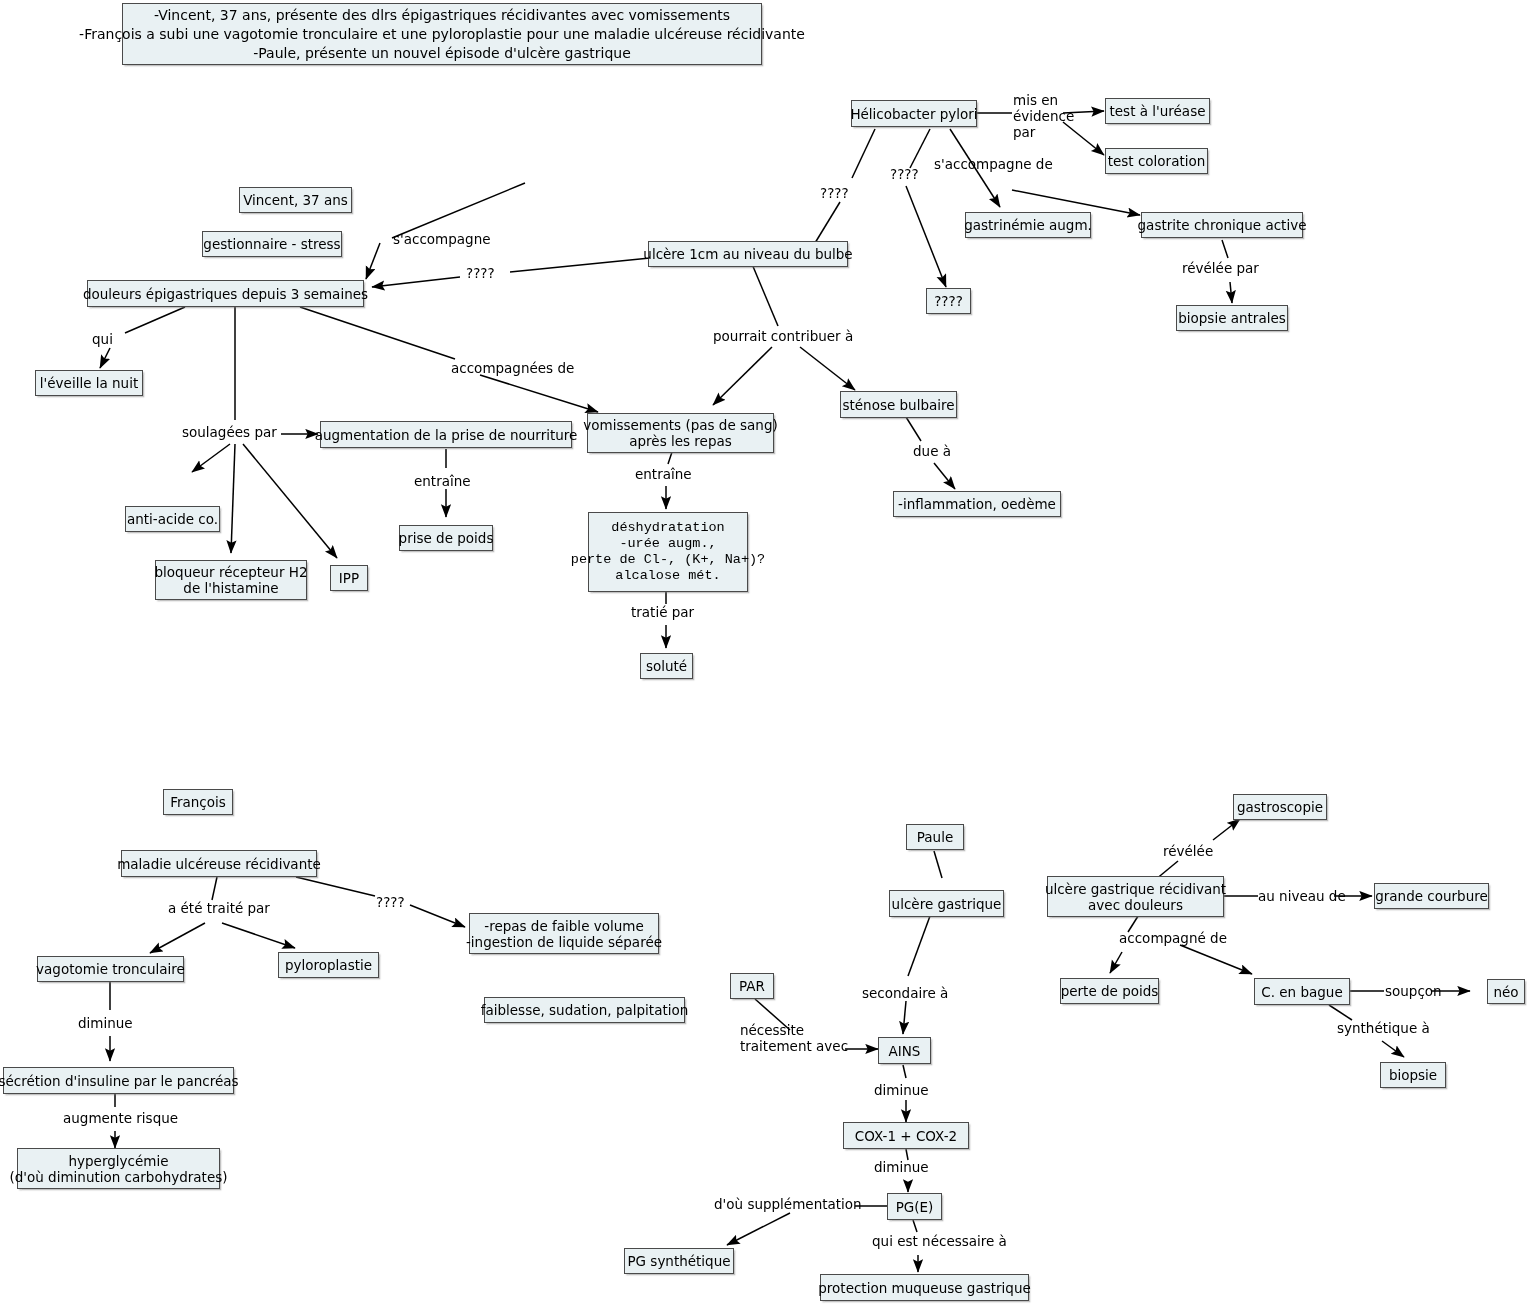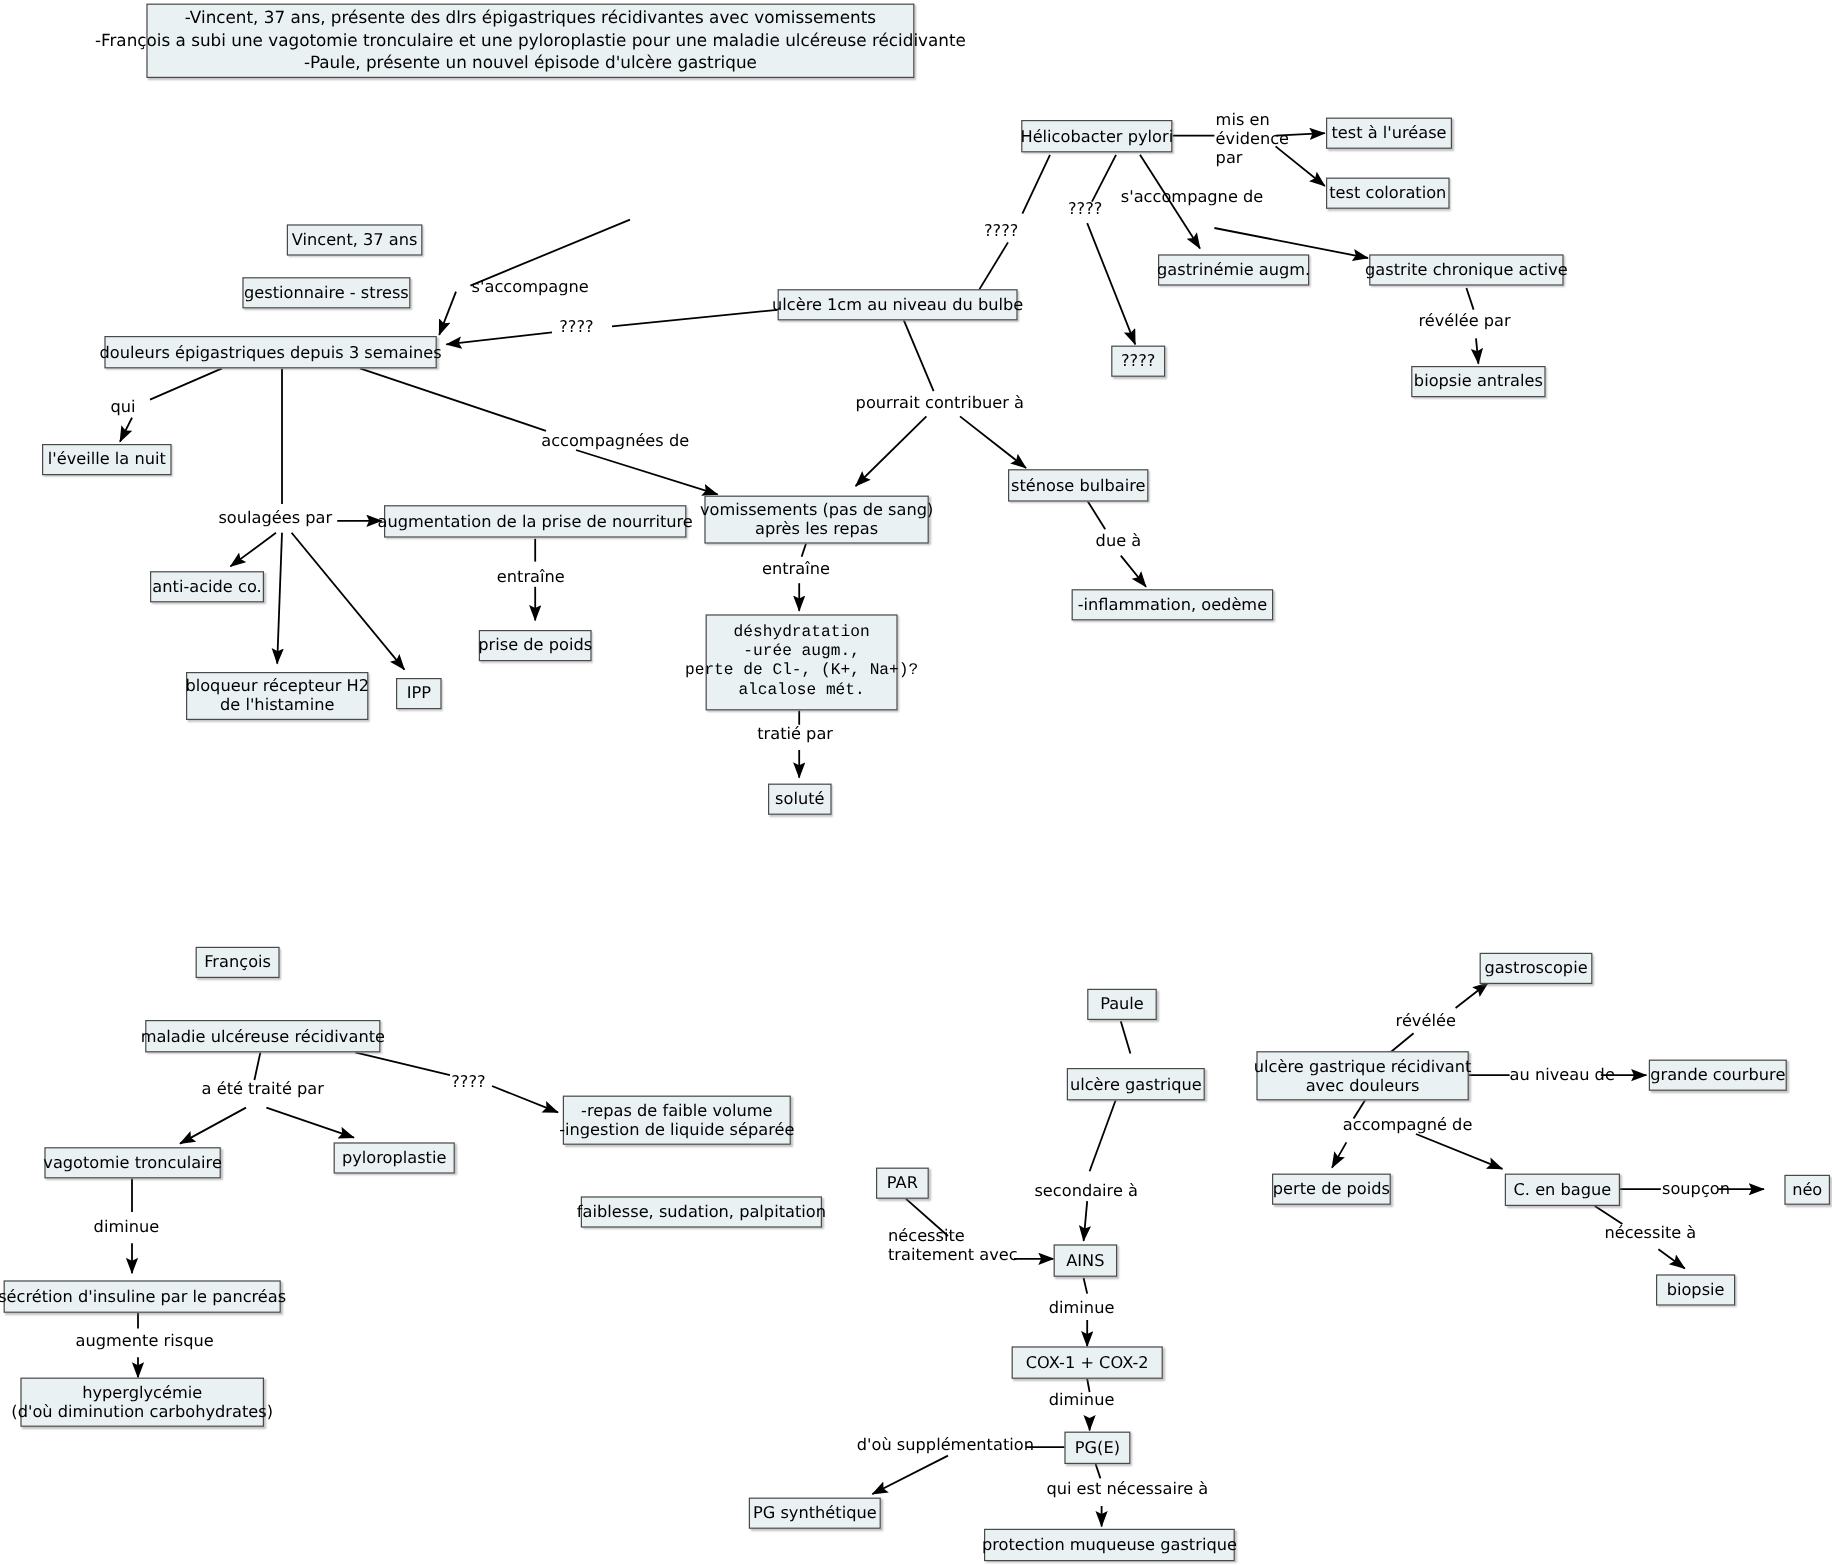--- a/index.html
+++ b/index.html
@@ -139,21 +139,21 @@
   <div class="node" style="left:1141px;top:212px;width:162px;height:26px;">gastrite chronique active</div>
   <div class="node" style="left:1176px;top:305px;width:112px;height:26px;">biopsie antrales</div>
   <div class="node" style="left:926px;top:288px;width:45px;height:26px;">????</div>
 
   <div class="node" style="left:239px;top:187px;width:113px;height:26px;">Vincent, 37 ans</div>
   <div class="node" style="left:202px;top:231px;width:140px;height:26px;">gestionnaire - stress</div>
   <div class="node" style="left:87px;top:280px;width:277px;height:27px;">douleurs épigastriques depuis 3 semaines</div>
   <div class="node" style="left:35px;top:370px;width:108px;height:26px;">l'éveille la nuit</div>
   <div class="node" style="left:648px;top:241px;width:200px;height:26px;">ulcère 1cm au niveau du bulbe</div>
   <div class="node" style="left:320px;top:421px;width:252px;height:27px;">augmentation de la prise de nourriture</div>
-  <div class="node" style="left:125px;top:476px;width:95px;height:26px;">anti-acide co.</div>
+  <div class="node" style="left:125px;top:506px;width:95px;height:26px;">anti-acide co.</div>
   <div class="node" style="left:155px;top:560px;width:152px;height:40px;">bloqueur récepteur H2
 de l'histamine</div>
   <div class="node" style="left:330px;top:565px;width:38px;height:26px;">IPP</div>
   <div class="node" style="left:399px;top:525px;width:94px;height:26px;">prise de poids</div>
   <div class="node" style="left:587px;top:413px;width:187px;height:40px;">vomissements (pas de sang)
 après les repas</div>
   <div class="node" style="left:840px;top:391px;width:117px;height:27px;">sténose bulbaire</div>
   <div class="node" style="left:893px;top:491px;width:168px;height:26px;">-inflammation, oedème</div>
   <div class="node" style="left:588px;top:512px;width:160px;height:80px;font-family:Liberation Mono, monospace;">déshydratation
 -urée augm.,
@@ -218,15 +218,15 @@
 traitement avec</div>
   <div class="label" style="left:874px;top:1082px;width:64px;">diminue</div>
   <div class="label" style="left:874px;top:1159px;width:64px;">diminue</div>
   <div class="label" style="left:714px;top:1196px;width:141px;">d'où supplémentation</div>
   <div class="label" style="left:847px;top:1233px;width:134px;margin-left:25px;">qui est nécessaire à</div>
 
   <div class="label" style="left:1163px;top:843px;width:58px;">révélée</div>
   <div class="label" style="left:1258px;top:888px;width:92px;">au niveau de</div>
   <div class="label" style="left:1119px;top:930px;width:115px;">accompagné de</div>
   <div class="label" style="left:1385px;top:983px;width:64px;">soupçon</div>
-  <div class="label" style="left:1337px;top:1020px;width:96px;">nécessite à</div>
+  <div class="label" style="left:1337px;top:1020px;width:96px;">synthétique à</div>
 
 </div>
 
 </body></html>

